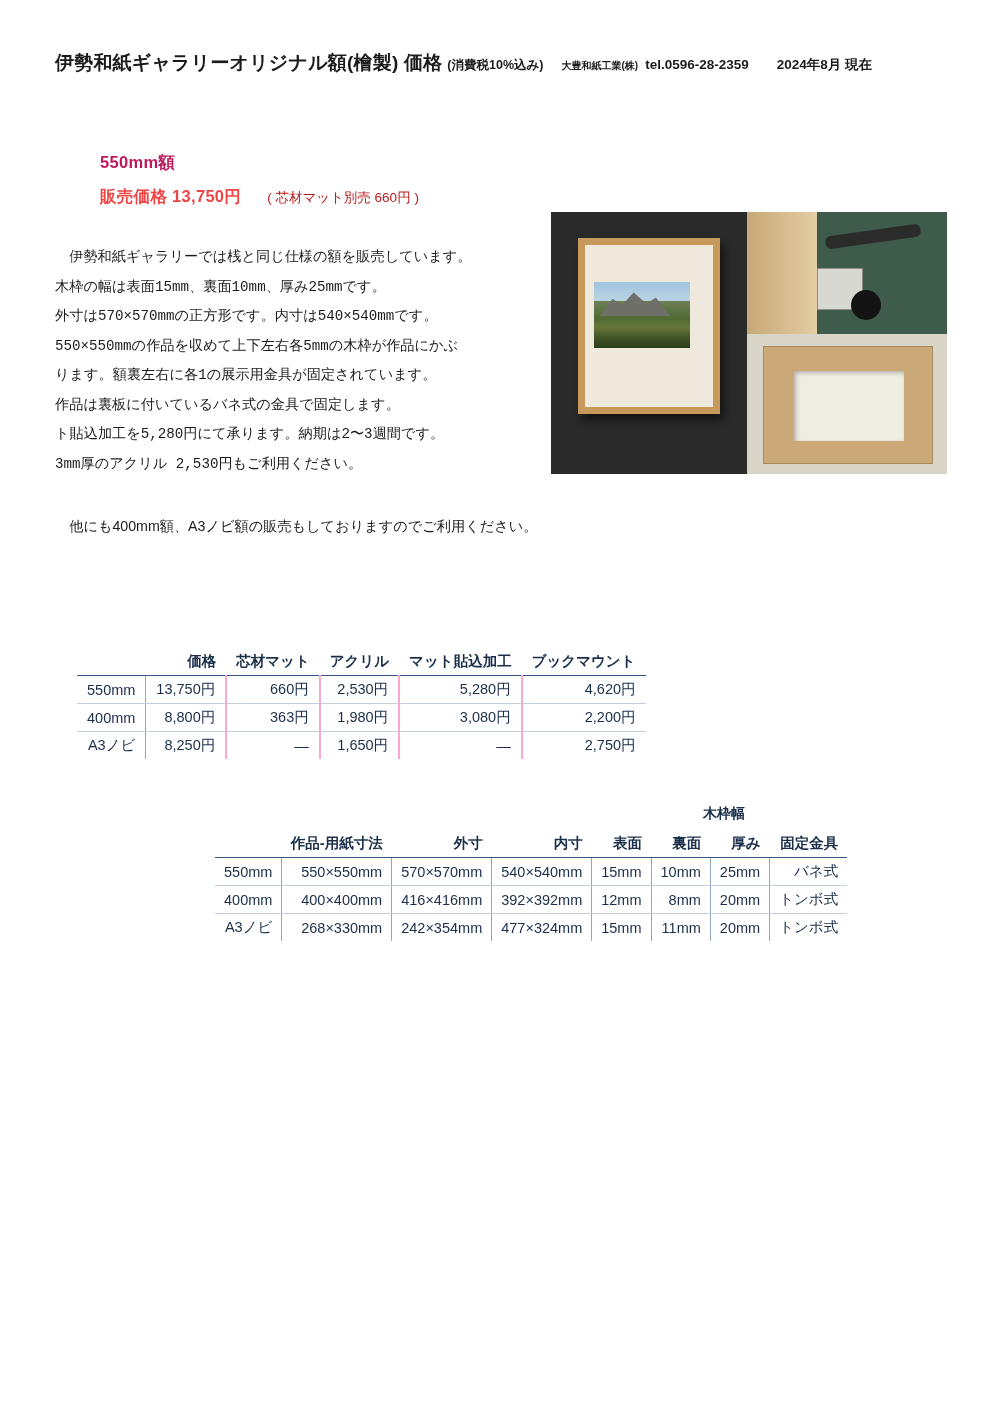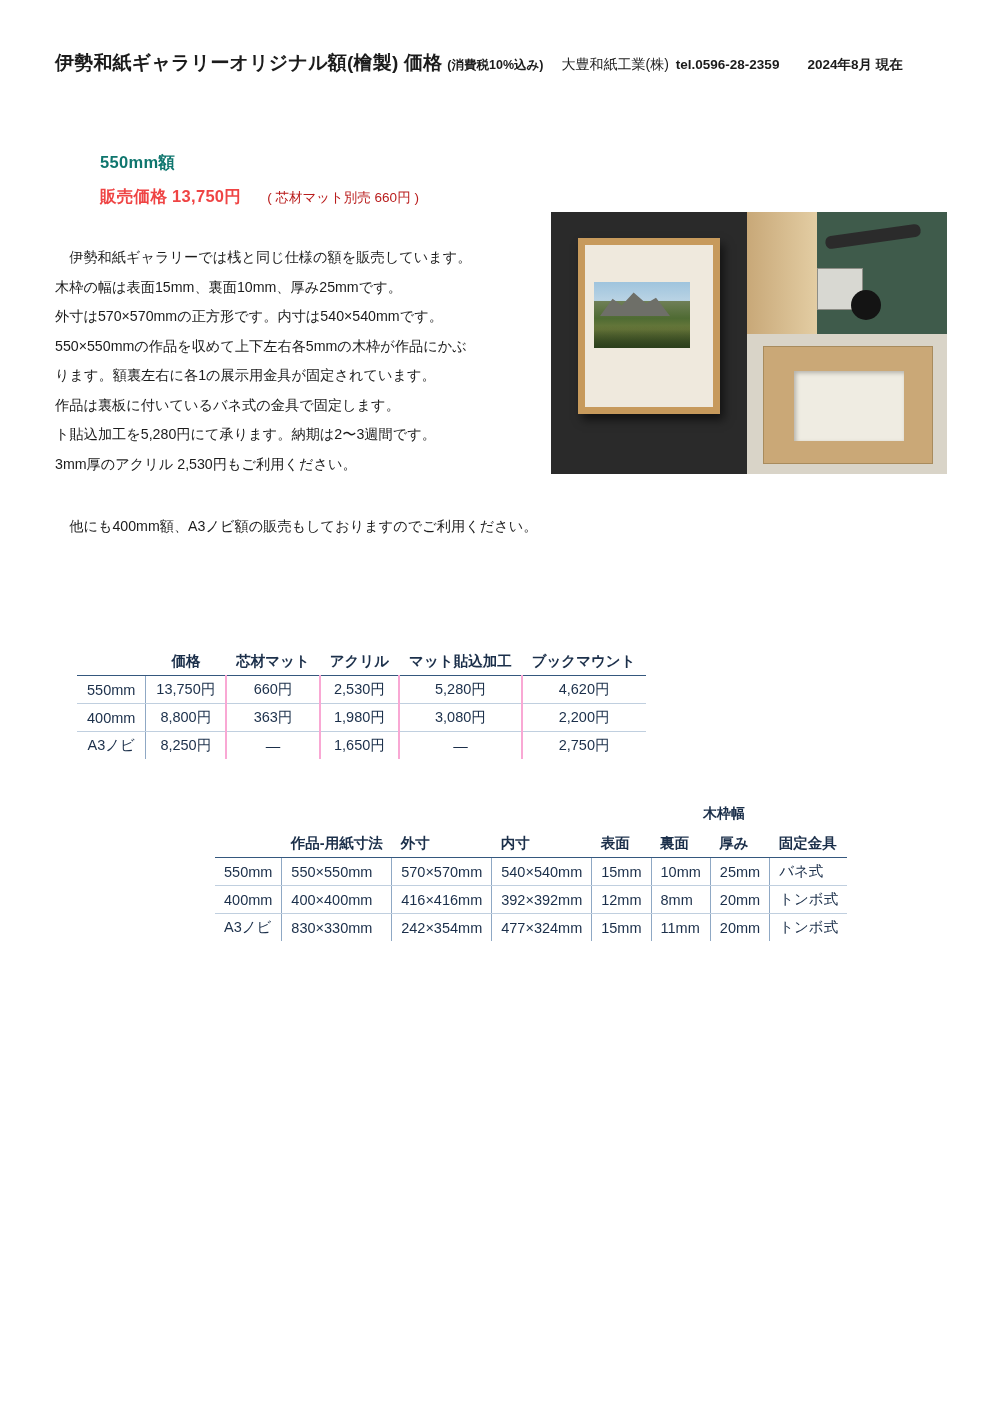--- a/index.html
+++ b/index.html
@@ -31,43 +31,43 @@
     font-weight: bold;
     letter-spacing: 0.2px;
   }
   .hdr-tax {
     font-size: 12.5px;
     font-weight: bold;
     margin-left: 5px;
     text-align: center;
   }
   .hdr-company {
-    font-size: 14px;
-    font-weight: normal;
+    font-size: 10px;
+    font-weight: bold;
     margin-left: 18px;
   }
   .hdr-tel {
     font-size: 13.5px;
     font-weight: bold;
     margin-left: 7px;
   }
   .hdr-date {
     font-size: 13.5px;
     font-weight: bold;
     margin-left: 28px;
   }
 
   
   .frame-heading {
     position: absolute;
     top: 152px;
     left: 100px;
     font-size: 16.5px;
     font-weight: bold;
-    color: #0f766e;
+    color: #be185d;
     letter-spacing: 0.3px;
   }
   .price-line {
     position: absolute;
     top: 186px;
     left: 100px;
     display: flex;
     align-items: baseline;
     white-space: nowrap;
   }
@@ -84,20 +84,21 @@
   }
 
   
   .body-text {
     position: absolute;
     top: 243px;
     left: 55px;
     width: 490px;
     font-size: 14.2px;
     line-height: 29.5px;
+    font-family: Liberation Mono, monospace;
   }
   .body-text p {
     margin: 0;
   }
   .indent { text-indent: 1em; }
 
   .footer-note {
     position: absolute;
     top: 512px;
     left: 55px;
@@ -243,21 +244,21 @@
     position: absolute;
     top: 648px;
     left: 77px;
     border-collapse: collapse;
     font-size: 14.5px;
     color: #1b2f4a;
   }
   .price-table th,
   .price-table td {
     padding: 4px 10px;
-    text-align: center;
+    text-align: right;
     white-space: nowrap;
   }
   .price-table th {
     font-weight: bold;
     border-bottom: 1.4px solid #35587e;
   }
   .price-table td {
     border-right: 2px solid #f9a8d4;
   }
   .price-table td:last-child { border-right: none; }
@@ -284,21 +285,21 @@
     position: absolute;
     top: 25px;
     left: 0;
     border-collapse: collapse;
     font-size: 14.5px;
     color: #1b2f4a;
   }
   .spec-table th,
   .spec-table td {
     padding: 4px 9px;
-    text-align: left;
+    text-align: right;
     white-space: nowrap;
   }
   .spec-table th {
     font-weight: bold;
     border-bottom: 1.4px solid #35587e;
   }
   .spec-table td {
     border-right: 1px solid #8fa8c4;
     border-bottom: 1px solid #c0cfdf;
   }
@@ -425,21 +426,21 @@
         <td>400×400mm</td>
         <td>416×416mm</td>
         <td>392×392mm</td>
         <td>12mm</td>
         <td>8mm</td>
         <td>20mm</td>
         <td>トンボ式</td>
       </tr>
       <tr>
         <td>A3ノビ</td>
-        <td>830×330mm</td>
+        <td>268×330mm</td>
         <td>242×354mm</td>
         <td>477×324mm</td>
         <td>15mm</td>
         <td>11mm</td>
         <td>20mm</td>
         <td>トンボ式</td>
       </tr>
     </tbody>
   </table>
 </div>

